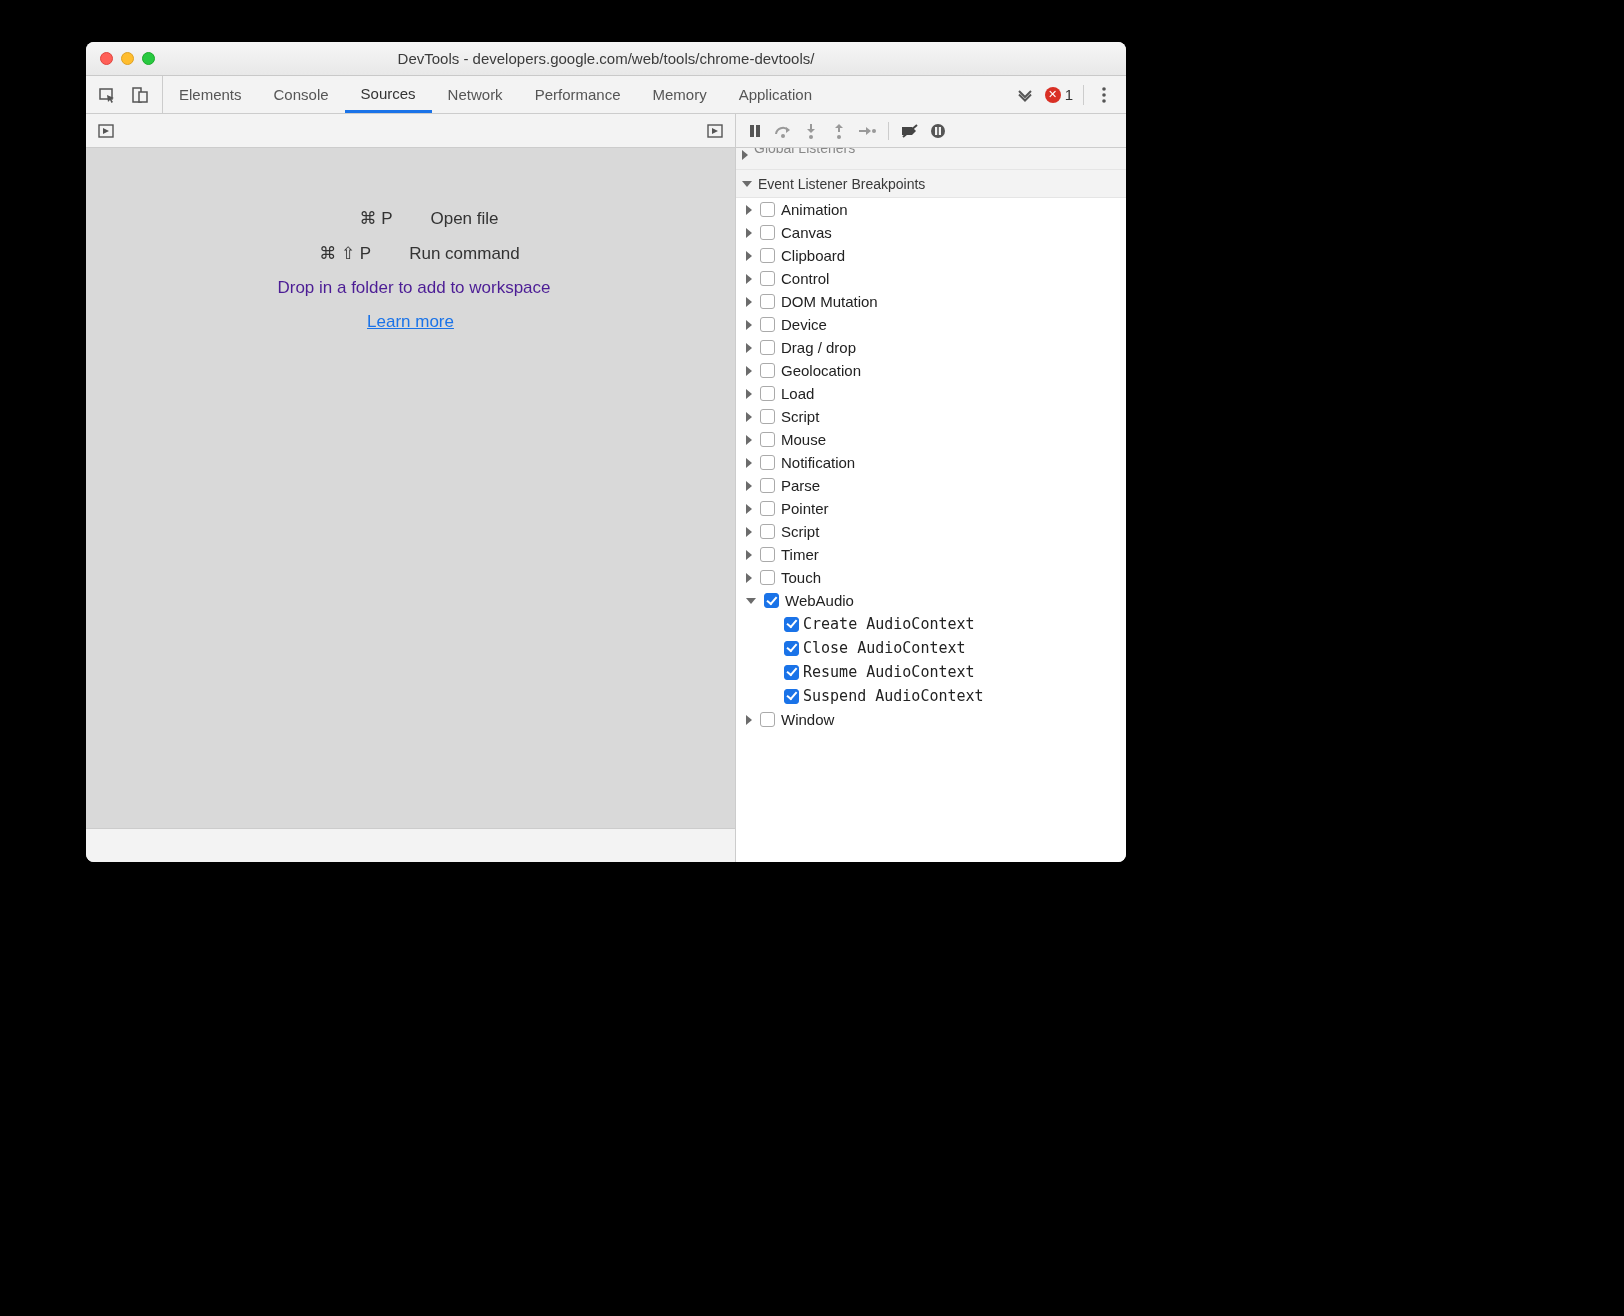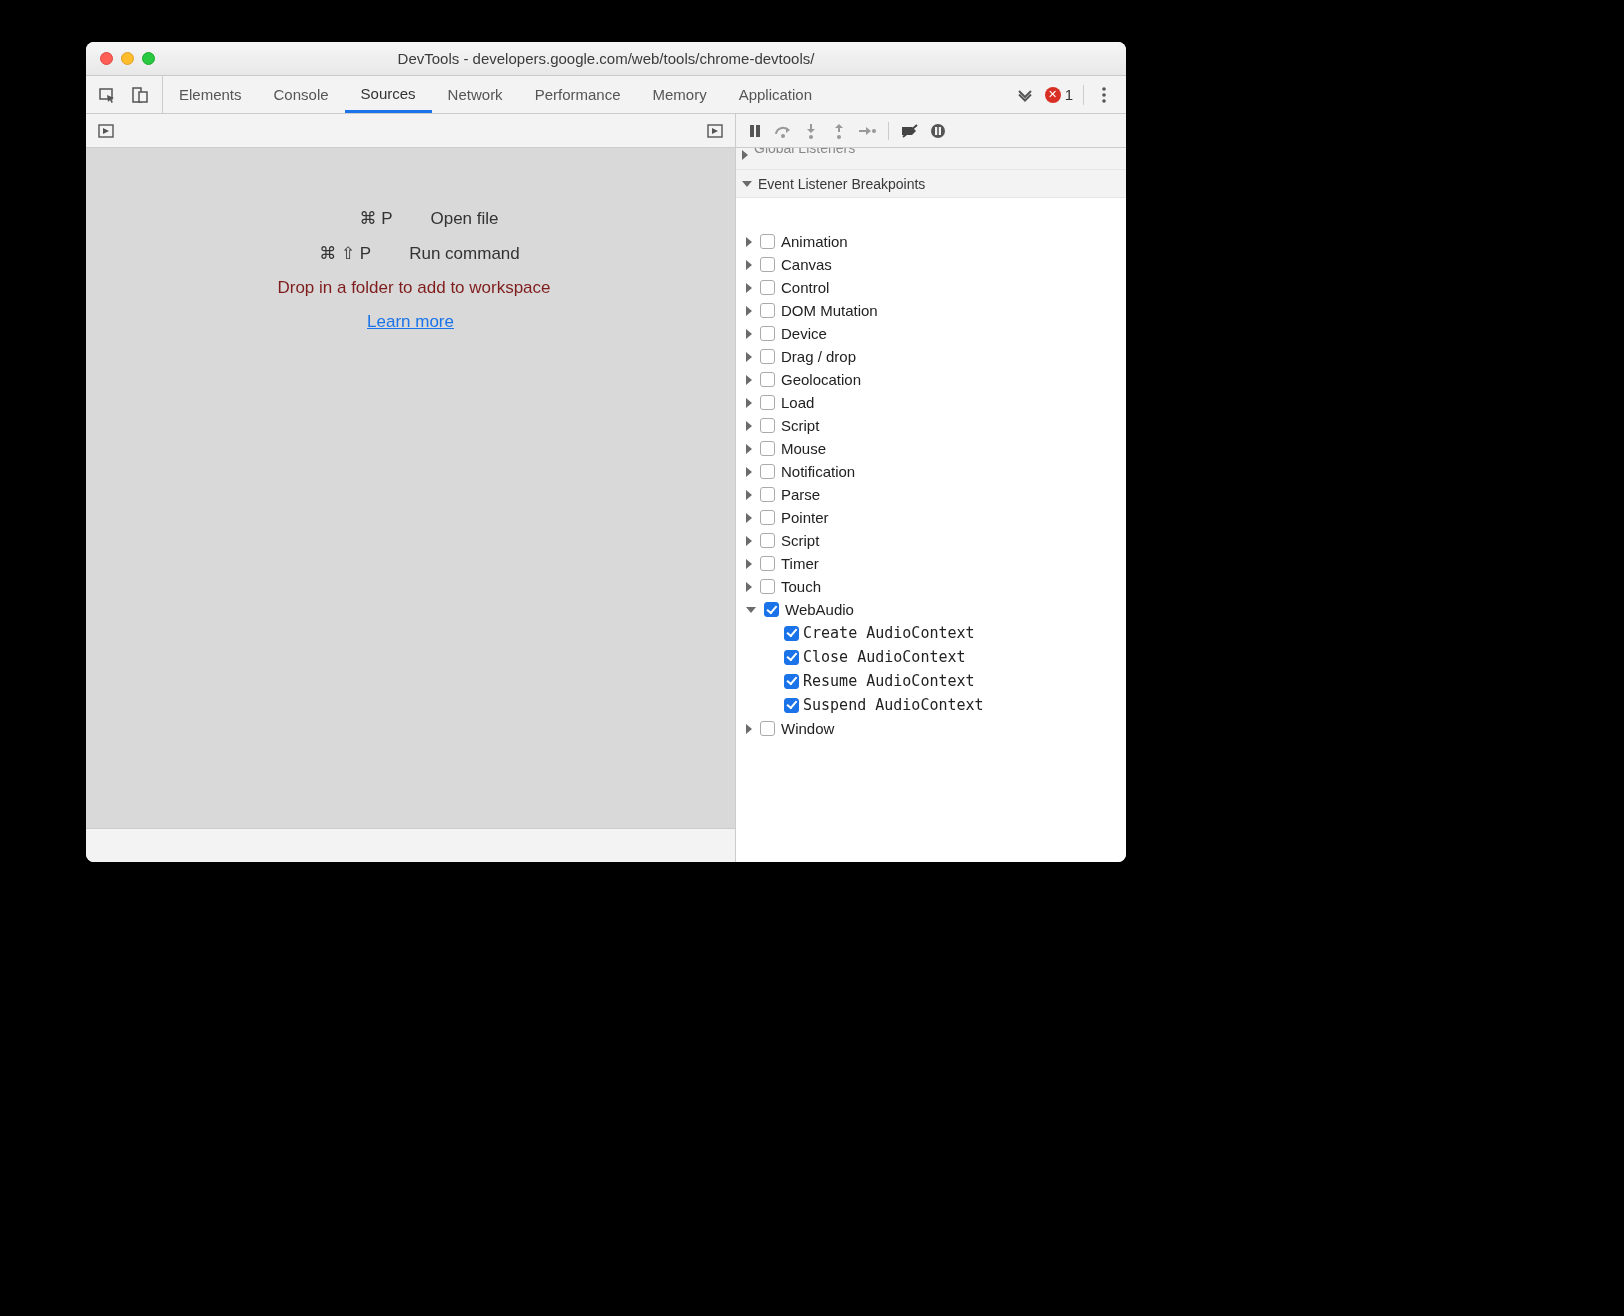--- a/index.html
+++ b/index.html
@@ -74,41 +74,41 @@
   .lp-toolbar .rbtn { margin-left:auto; }
   .lp-body {
     flex:1; background:#d9d9d9; overflow:hidden;
     display:flex; flex-direction:column; align-items:center;
     color:#4b4b4b; font-size:17px;
   }
   .hint-block { margin-top:60px; display:flex; flex-direction:column; align-items:center; gap:14px;}
   .hint-row { display:flex; gap:38px; align-items:center; }
   .kbd { font-family: -apple-system, sans-serif; font-size:17px; color:#333; min-width:70px; text-align:right;}
   .hint-text { color:#333; }
-  .drop-text { color:#7f1d1d;margin-left:7px; }
+  .drop-text { color:#4c1d95;margin-left:7px; }
   .learn { color:#1a73e8; text-decoration:underline; cursor:pointer; }
   .lp-footer { height:34px; background:#f3f3f3; border-top:1px solid #ccc;}
   
   .rightpane { width:390px; display:flex; flex-direction:column; background:#fff; }
   .rp-toolbar {
     height:34px; border-bottom:1px solid #ccc; background:#f3f3f3;
     display:flex; align-items:center; padding:0 8px; gap:6px;
   }
   .rp-toolbar .div { width:1px; height:18px; background:#ccc; margin:0 4px;}
   .dbg-icon { width:22px; height:22px; display:flex; align-items:center; justify-content:center; color:#6b6b6b; cursor:pointer;}
   .dbg-icon.dark { color:#333; }
   .section-head {
     height:28px; border-bottom:1px solid #e5e5e5; background:#f3f3f3;
     display:flex; align-items:center; padding:0 6px; font-size:14px; color:#393939;
   }
   .section-head.dim { color:#888; }
   .tri { width:0;height:0;border-style:solid; margin-right:6px; }
   .tri.right { border-width:5px 0 5px 6px; border-color:transparent transparent transparent #6b6b6b; }
   .tri.down { border-width:6px 5px 0 5px; border-color:#6b6b6b transparent transparent transparent; }
-  .rp-list { flex:1; overflow:auto;margin-top:32px; }
+  .rp-list { flex:1; overflow:auto; }
   .cat-row {
     display:flex; align-items:center; padding:3px 6px 3px 10px; font-size:15px; color:#222;
     gap:6px;
   }
   .cat-row .tri { margin-right:2px; }
   .chk {
     width:15px; height:15px; border:1px solid #aaa; border-radius:3px; background:#fff;
     display:flex; align-items:center; justify-content:center; cursor:pointer;
     flex-shrink:0;
   }
@@ -287,20 +287,25 @@
             <span>Animation</span>
           </div>
           <div class="cat-row">
             <span class="tri right"></span>
             <span class="chk"></span>
             <span>Canvas</span>
           </div>
           <div class="cat-row">
             <span class="tri right"></span>
             <span class="chk"></span>
+            <span>Clipboard</span>
+          </div>
+          <div class="cat-row">
+            <span class="tri right"></span>
+            <span class="chk"></span>
             <span>Control</span>
           </div>
           <div class="cat-row">
             <span class="tri right"></span>
             <span class="chk"></span>
             <span>DOM Mutation</span>
           </div>
           <div class="cat-row">
             <span class="tri right"></span>
             <span class="chk"></span>

